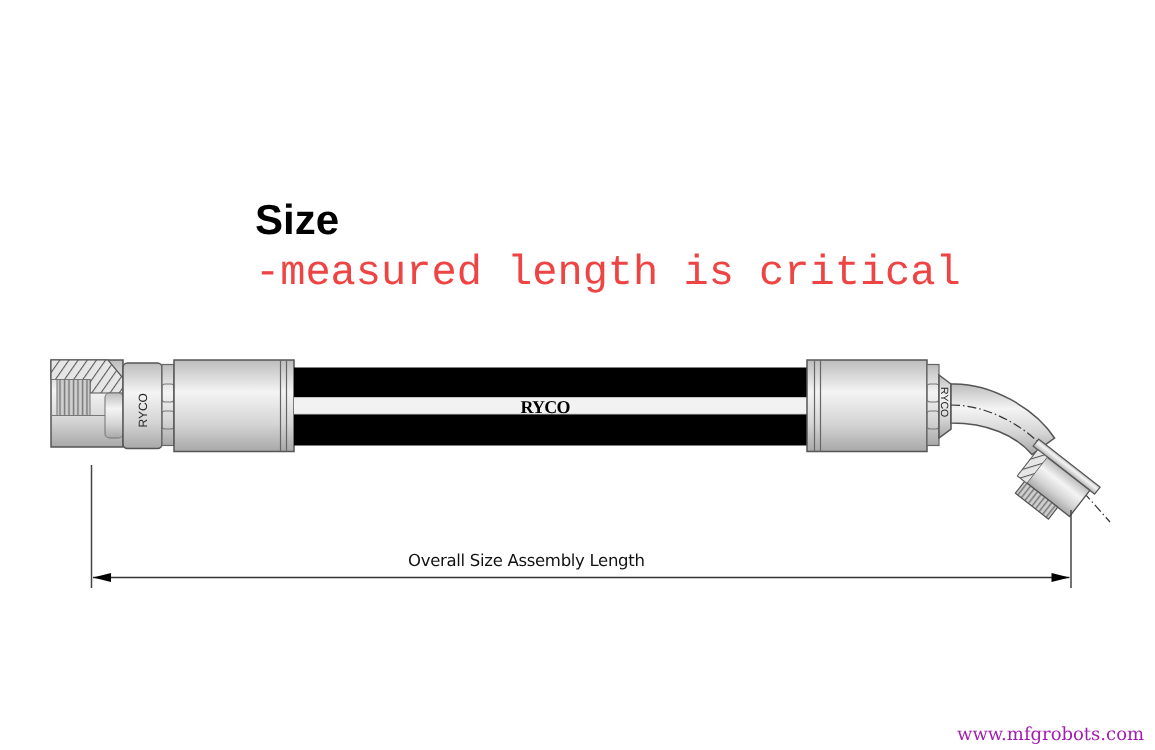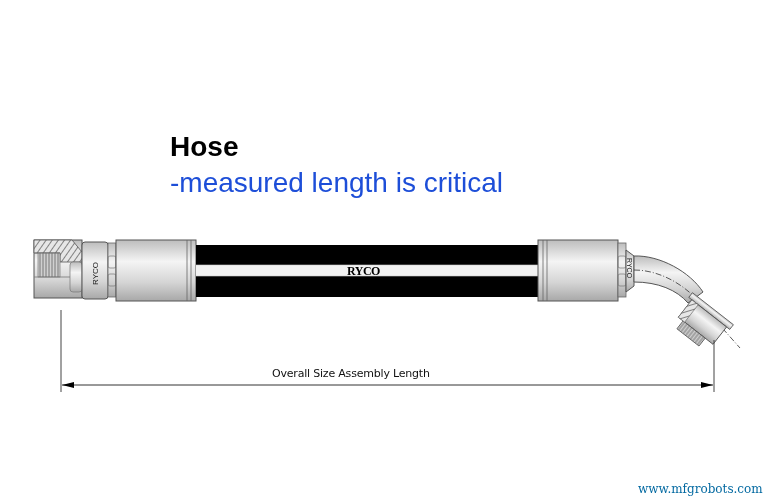--- a/index.html
+++ b/index.html
@@ -1,27 +1,27 @@
 <!DOCTYPE html>
 <html><head>
 <meta charset="utf-8">
 <style>
   html, body { margin: 0; padding: 0; background: #ffffff; }
   body { width: 770px; height: 500px; position: relative; overflow: hidden; font-family: "Liberation Sans", sans-serif; }
   .title { position: absolute; left: 170px; top: 130px; font-size: 28px; font-weight: bold; color: #000; line-height: 34px; }
-  .subtitle { position: absolute; left: 170px; top: 166px; font-size: 28px; color: #1d4ed8; line-height: 34px; }
+  .subtitle { position: absolute; left: 170px; top: 166px; font-size: 28px; color: #ef4444; line-height: 34px; font-family: Liberation Mono, monospace; }
   .dim-label { position: absolute; left: 272px; top: 367px; font-size: 11px; color: #111; font-family: "DejaVu Sans", sans-serif; letter-spacing: -0.2px; }
-  .watermark { position: absolute; left: 638px; top: 482px; font-size: 12px; color: #0369a1; font-family: "DejaVu Serif", serif; }
+  .watermark { position: absolute; left: 638px; top: 482px; font-size: 12px; color: #a21caf; font-family: "DejaVu Serif", serif; }
   svg.diagram { position: absolute; left: 0; top: 0; }
   .hose-label { position: absolute; left: 347px; top: 264px; font-size: 12px; font-weight: bold; color: #000; font-family: "Liberation Serif", serif; letter-spacing: -0.5px; }
 </style>
 </head>
 <body>
 
-<div class="title">Hose</div>
+<div class="title">Size</div>
 <div class="subtitle">-measured length is critical</div>
 
 <svg class="diagram" width="770" height="500" viewBox="0 0 770 500">
   <defs>
     <linearGradient id="metal" x1="0" y1="0" x2="0" y2="1">
       <stop offset="0" stop-color="#bdbdbd"></stop>
       <stop offset="0.35" stop-color="#f4f4f4"></stop>
       <stop offset="0.7" stop-color="#d4d4d4"></stop>
       <stop offset="1" stop-color="#a8a8a8"></stop>
     </linearGradient>

